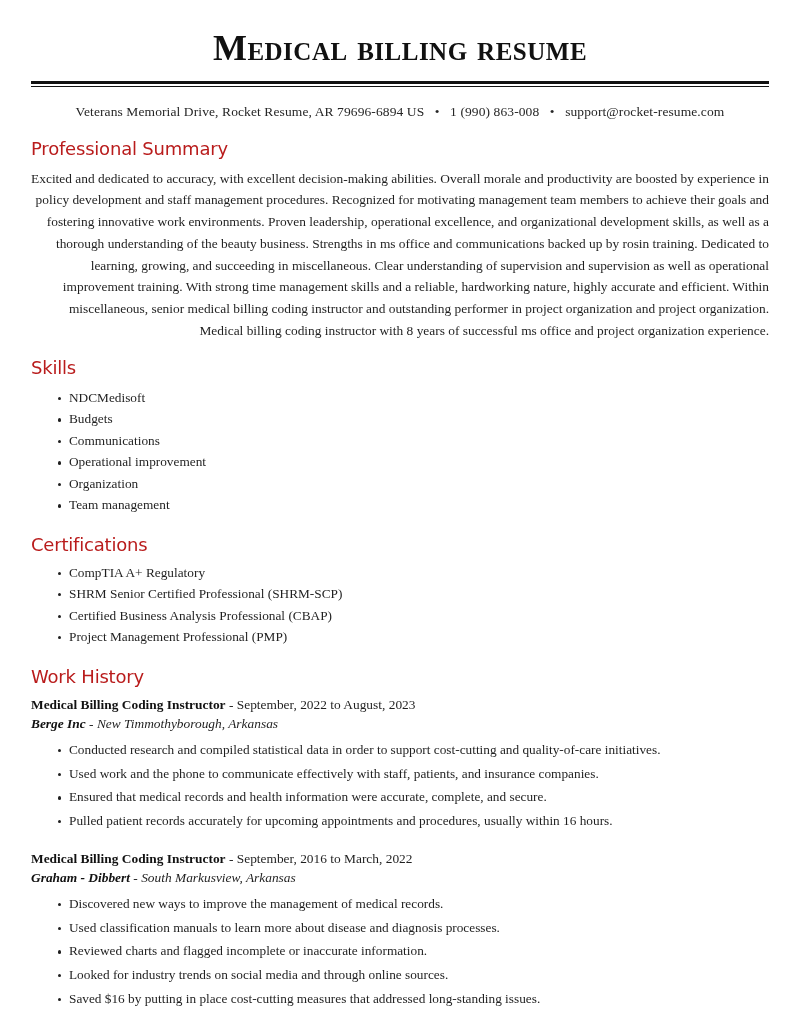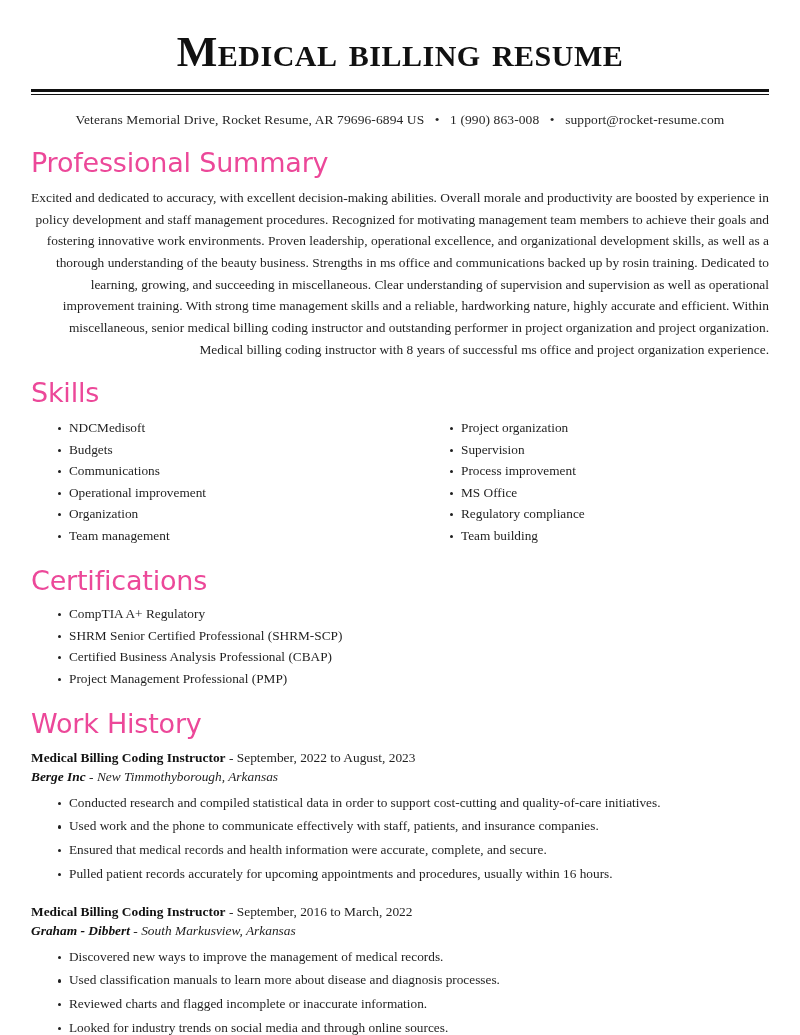--- a/index.html
+++ b/index.html
@@ -22,21 +22,21 @@
     box-sizing: border-box;
     padding: 0 31px;
   }
   
   .doc-title {
     margin: 0;
     padding-top: 28px;
     text-align: center;
     font-family: "Liberation Serif", serif;
     font-weight: 700;
-    font-size: 43px;
+    font-size: 36px;
     line-height: 1.12;
     letter-spacing: 0.5px;
     font-variant: small-caps;
     text-transform: lowercase;
     color: #111111;
   }
   .doc-title::first-letter { text-transform: uppercase; }
   .title-rule {
     margin-top: 13px;
     height: 6px;
@@ -56,23 +56,23 @@
     display: inline-block;
     padding: 0 7px;
     color: #262626;
   }
   
   .section { margin-top: 16px; }
   .section-heading {
     margin: 0 0 7px 0;
     font-family: "DejaVu Sans", sans-serif;
     font-weight: 400;
-    font-size: 27px;
+    font-size: 18px;
     line-height: 1.25;
-    color: #ec4899;
+    color: #b91c1c;
     letter-spacing: -0.2px;
   }
   .summary-text {
     margin: 0;
     font-size: 13.4px;
     line-height: 1.62;
     text-align: right;
     color: #1f1f1f;
   }
   
@@ -159,30 +159,20 @@
       <div class="skills-col">
         <ul class="bullets">
           <li>NDCMedisoft</li>
           <li>Budgets</li>
           <li>Communications</li>
           <li>Operational improvement</li>
           <li>Organization</li>
           <li>Team management</li>
         </ul>
       </div>
-      <div class="skills-col">
-        <ul class="bullets">
-          <li>Project organization</li>
-          <li>Supervision</li>
-          <li>Process improvement</li>
-          <li>MS Office</li>
-          <li>Regulatory compliance</li>
-          <li>Team building</li>
-        </ul>
-      </div>
     </div>
   </div>
 
   <div class="section certs">
     <h2 class="section-heading">Certifications</h2>
     <ul class="bullets">
       <li>CompTIA A+ Regulatory</li>
       <li>SHRM Senior Certified Professional (SHRM-SCP)</li>
       <li>Certified Business Analysis Professional (CBAP)</li>
       <li>Project Management Professional (PMP)</li>

